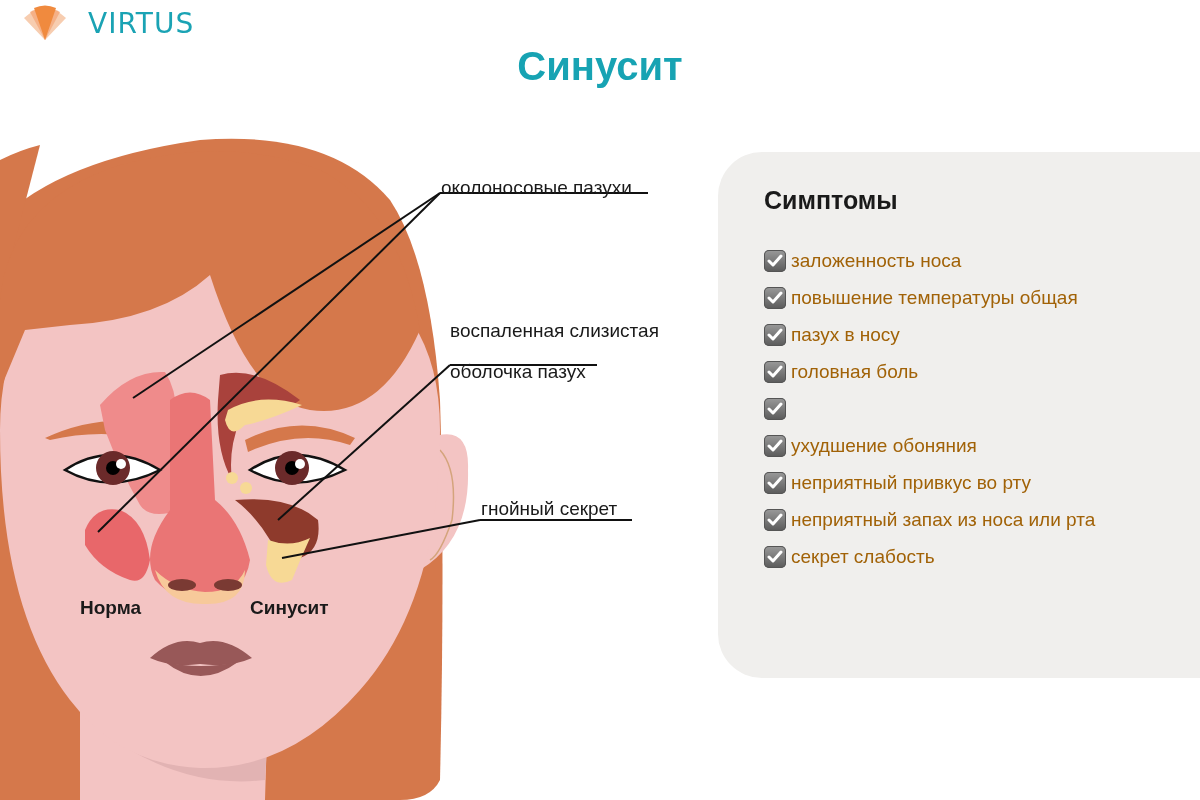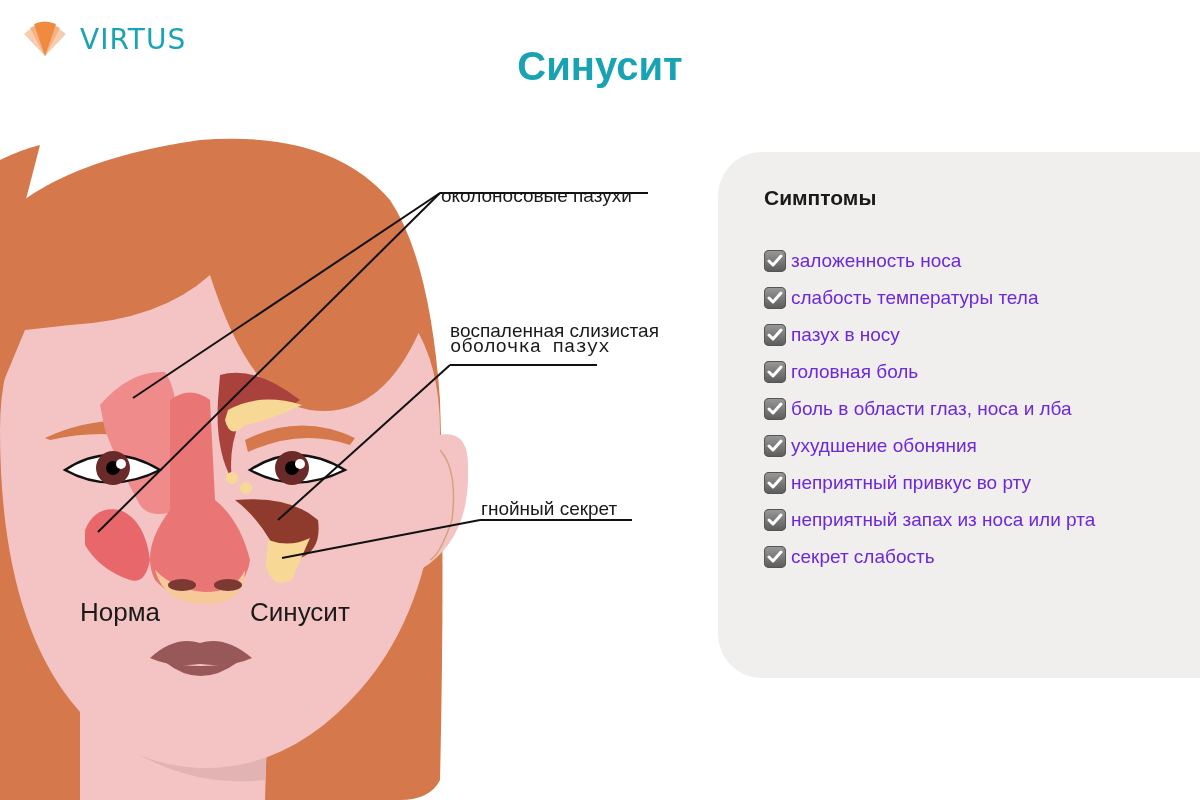--- a/index.html
+++ b/index.html
@@ -2,40 +2,40 @@
 <html><head>
 <meta charset="utf-8">
 <style>
   html, body { margin: 0; padding: 0; }
   body {
     width: 1200px; height: 800px; position: relative; overflow: hidden;
     background: #ffffff;
     font-family: "Liberation Sans", "DejaVu Sans", sans-serif;
     color: #1a1a1a;
   }
-  .logo { position: absolute; left: 22px; top: 20px; display: flex; align-items: center; gap: 12px; }
+  .logo { position: absolute; left: 22px; top: 4px; display: flex; align-items: center; gap: 20px; }
   .logo svg { display: block; }
   .logo-text { font-size: 28px; color: #1aa3b4; letter-spacing: 1px; font-family: "DejaVu Sans", sans-serif; }
   .page-title {
     position: absolute; left: 0; width: 1200px; top: 44px; text-align: center;
     font-size: 40px; font-weight: bold; color: #17a3b3;
   }
   .illustration { position: absolute; left: 0; top: 0; }
   .callout {
     position: absolute; font-size: 19px; color: #1a1a1a; line-height: 23px; white-space: nowrap;
   }
-  .face-label { position: absolute; font-size: 26px; color: #1a1a1a; }
+  .face-label { position: absolute; font-size: 19px; color: #1a1a1a; font-weight: bold; }
   .panel {
     position: absolute; left: 718px; top: 152px; width: 520px; height: 526px;
     background: #f0efed; border-radius: 44px 0 0 44px;
   }
-  .panel-title { position: absolute; left: 46px; top: 34px; font-size: 21px; font-weight: bold; }
+  .panel-title { position: absolute; left: 46px; top: 34px; font-size: 25px; font-weight: bold; }
   .symptom-list { position: absolute; left: 46px; top: 90px; margin: 0; padding: 0; list-style: none; }
   .symptom {
-    display: flex; align-items: center; height: 37px; font-size: 19px; color: #6d28d9;
+    display: flex; align-items: center; height: 37px; font-size: 19px; color: #a16207;
   }
   .check {
     width: 22px; height: 22px; border-radius: 5px; margin-right: 5px; flex: none;
     background: linear-gradient(#9a9a9a, #5a5a5a);
     box-shadow: inset 0 0 0 1px #555;
     display: flex; align-items: center; justify-content: center;
   }
 </style>
 </head>
 <body>
@@ -101,23 +101,23 @@
     <line x1="440" y1="193" x2="648" y2="193"></line>
     <line x1="440" y1="193" x2="133" y2="398"></line>
     <line x1="440" y1="193" x2="98" y2="532"></line>
     <line x1="450" y1="365" x2="597" y2="365"></line>
     <line x1="450" y1="365" x2="278" y2="520"></line>
     <line x1="480" y1="520" x2="632" y2="520"></line>
     <line x1="480" y1="520" x2="282" y2="558"></line>
   </g>
 </svg>
 
-<div class="callout" style="left:441px; top:184px;">околоносовые пазухи</div>
+<div class="callout" style="left:441px; top:176px;">околоносовые пазухи</div>
 <div class="callout" style="left:450px; top:319px;">воспаленная слизистая</div>
-<div class="callout" style="left:450px; top:336px;font-family:Liberation Mono, monospace;">оболочка пазух</div>
+<div class="callout" style="left:450px; top:360px;">оболочка пазух</div>
 <div class="callout" style="left:481px; top:497px;">гнойный секрет</div>
 
 <div class="face-label" style="left:80px; top:597px;">Норма</div>
 <div class="face-label" style="left:250px; top:597px;">Синусит</div>
 
 <div class="panel">
   <div class="panel-title">Симптомы</div>
   <ul class="symptom-list">
     <li class="symptom">
         <span class="check">
@@ -126,21 +126,21 @@
           </svg>
         </span>
         <span>заложенность носа</span>
       </li>
     <li class="symptom">
         <span class="check">
           <svg width="16" height="14" viewBox="0 0 16 14">
             <path d="M2 7 L6 11 L14 2" stroke="#fff" stroke-width="3" fill="none" stroke-linecap="round" stroke-linejoin="round"></path>
           </svg>
         </span>
-        <span>слабость температуры тела</span>
+        <span>повышение температуры общая</span>
       </li>
     <li class="symptom">
         <span class="check">
           <svg width="16" height="14" viewBox="0 0 16 14">
             <path d="M2 7 L6 11 L14 2" stroke="#fff" stroke-width="3" fill="none" stroke-linecap="round" stroke-linejoin="round"></path>
           </svg>
         </span>
         <span>пазух в носу</span>
       </li>
     <li class="symptom">
@@ -150,21 +150,20 @@
           </svg>
         </span>
         <span>головная боль</span>
       </li>
     <li class="symptom">
         <span class="check">
           <svg width="16" height="14" viewBox="0 0 16 14">
             <path d="M2 7 L6 11 L14 2" stroke="#fff" stroke-width="3" fill="none" stroke-linecap="round" stroke-linejoin="round"></path>
           </svg>
         </span>
-        <span>боль в области глаз, носа и лба</span>
       </li>
     <li class="symptom">
         <span class="check">
           <svg width="16" height="14" viewBox="0 0 16 14">
             <path d="M2 7 L6 11 L14 2" stroke="#fff" stroke-width="3" fill="none" stroke-linecap="round" stroke-linejoin="round"></path>
           </svg>
         </span>
         <span>ухудшение обоняния</span>
       </li>
     <li class="symptom">

